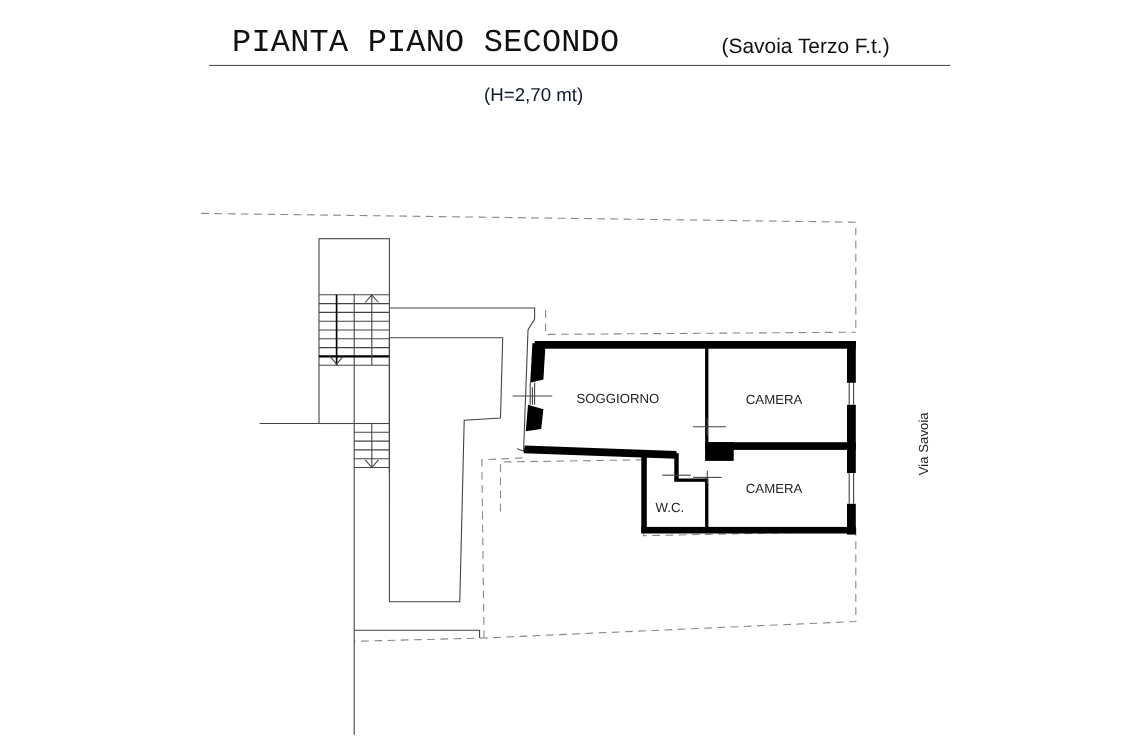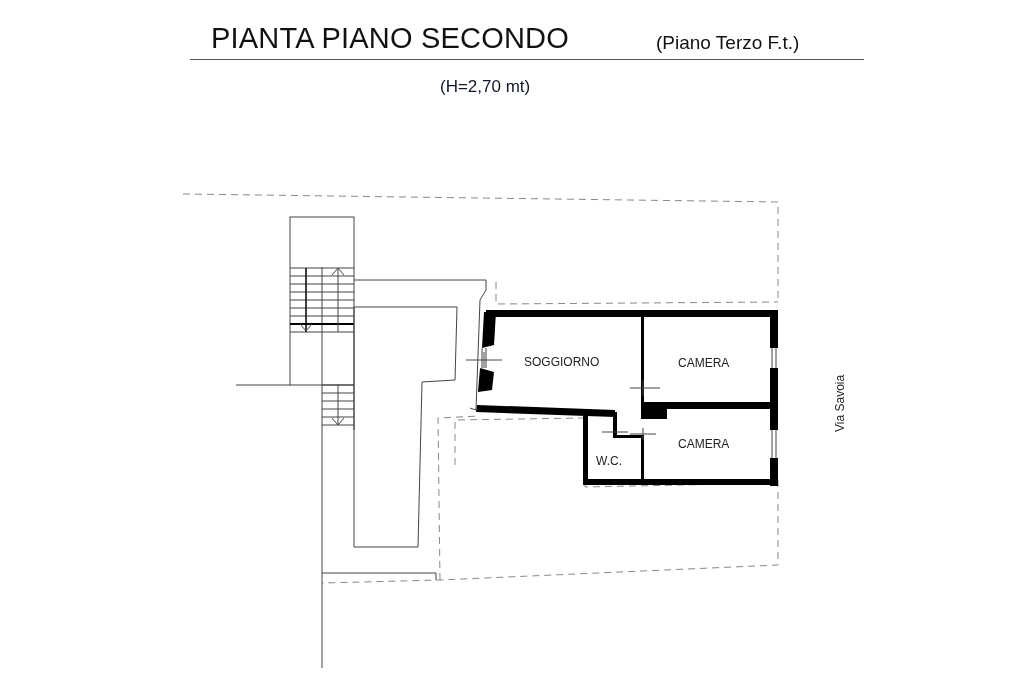--- a/index.html
+++ b/index.html
@@ -1,29 +1,29 @@
 <!DOCTYPE html>
 <html><head>
   <meta charset="utf-8">
   <style>
     html, body { margin: 0; padding: 0; background: #ffffff; }
     body { width: 1024px; height: 682px; position: relative; overflow: hidden; font-family: "Liberation Sans", sans-serif; color: #111; }
-    .title { position: absolute; left: 211px; top: 22px; font-size: 29px; letter-spacing: 0.2px; color: #111; white-space: nowrap; }
+    .title { position: absolute; left: 211px; top: 22px; font-size: 29px; letter-spacing: 0.2px; color: #111; white-space: nowrap; font-family: Liberation Mono, monospace; }
     .subtitle { position: absolute; left: 656px; top: 32px; font-size: 19px; color: #111; white-space: nowrap; }
     .title-rule { position: absolute; left: 190px; top: 59px; width: 674px; height: 1px; background: #555; }
     .height-note { position: absolute; left: 440px; top: 77px; font-size: 17px; color: #0f172a; white-space: nowrap; }
     svg.plan { position: absolute; left: 0; top: 0; }
     .room-label { font-family: "Liberation Sans", sans-serif; font-size: 12px; fill: #222; }
     .street-label { font-family: "Liberation Sans", sans-serif; font-size: 12px; fill: #222; }
   </style>
 </head>
 <body>
 
 <div class="title">PIANTA PIANO SECONDO</div>
-<div class="subtitle">(Piano Terzo F.t.)</div>
+<div class="subtitle">(Savoia Terzo F.t.)</div>
 <div class="title-rule"></div>
 <div class="height-note">(H=2,70 mt)</div>
 
 <svg class="plan" width="1024" height="682" viewBox="0 0 1024 682">
 
   <g fill="none" stroke="#888" stroke-width="1" stroke-dasharray="7,5">
     <polyline points="183,194 778,202 778,302"></polyline>
     <polyline points="496,282 496,304 778,302"></polyline>
     <polyline points="778,480 778,565 440,580 322,583"></polyline>
     <polyline points="440,580 438,418 480,416"></polyline>

